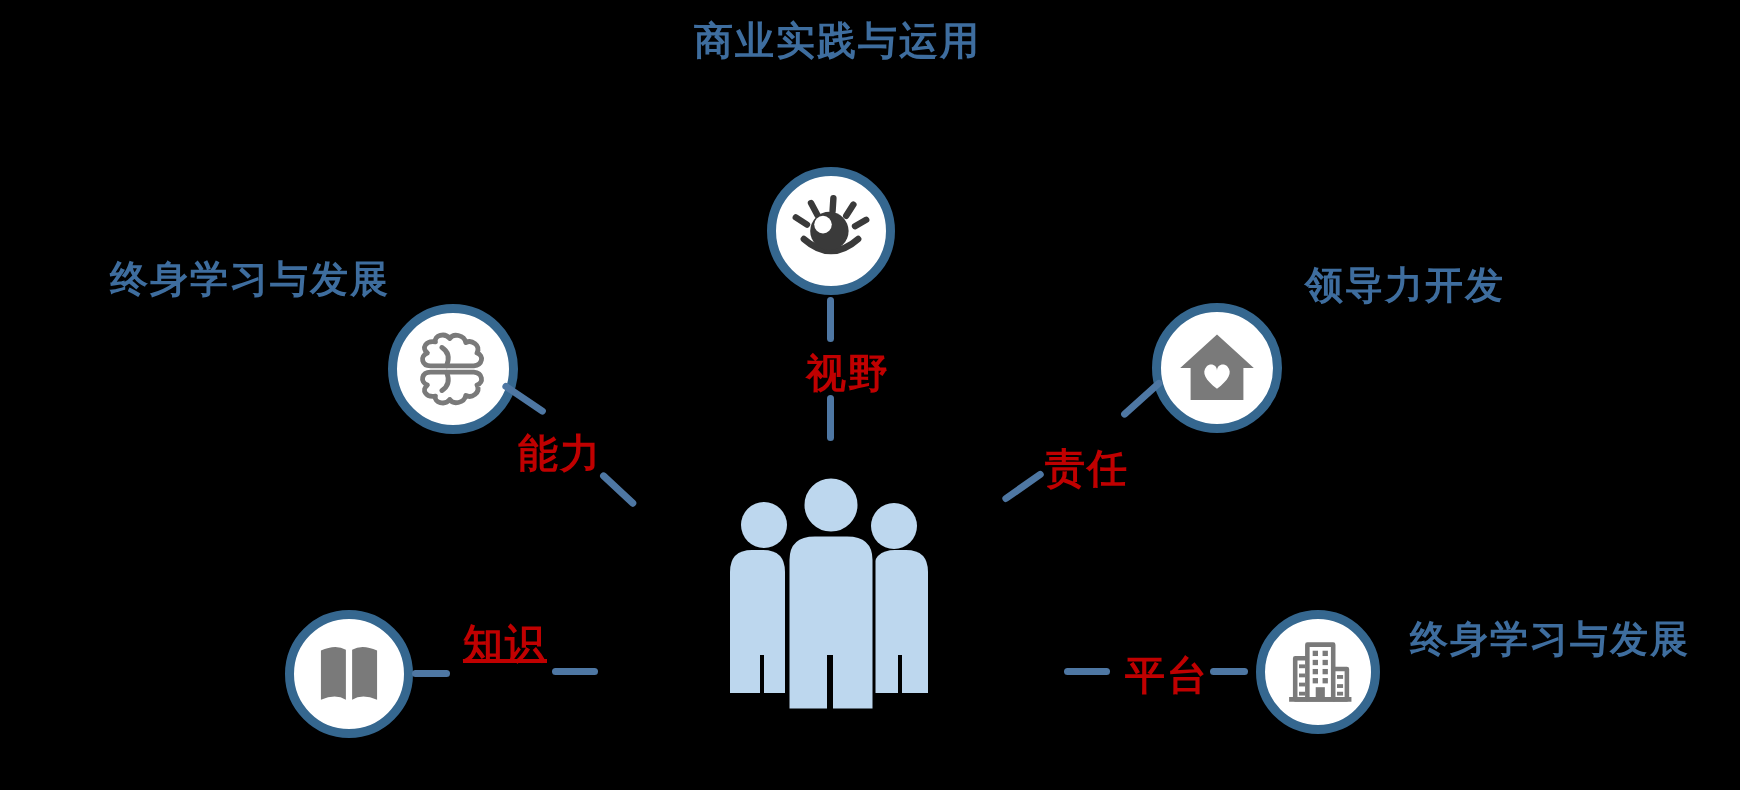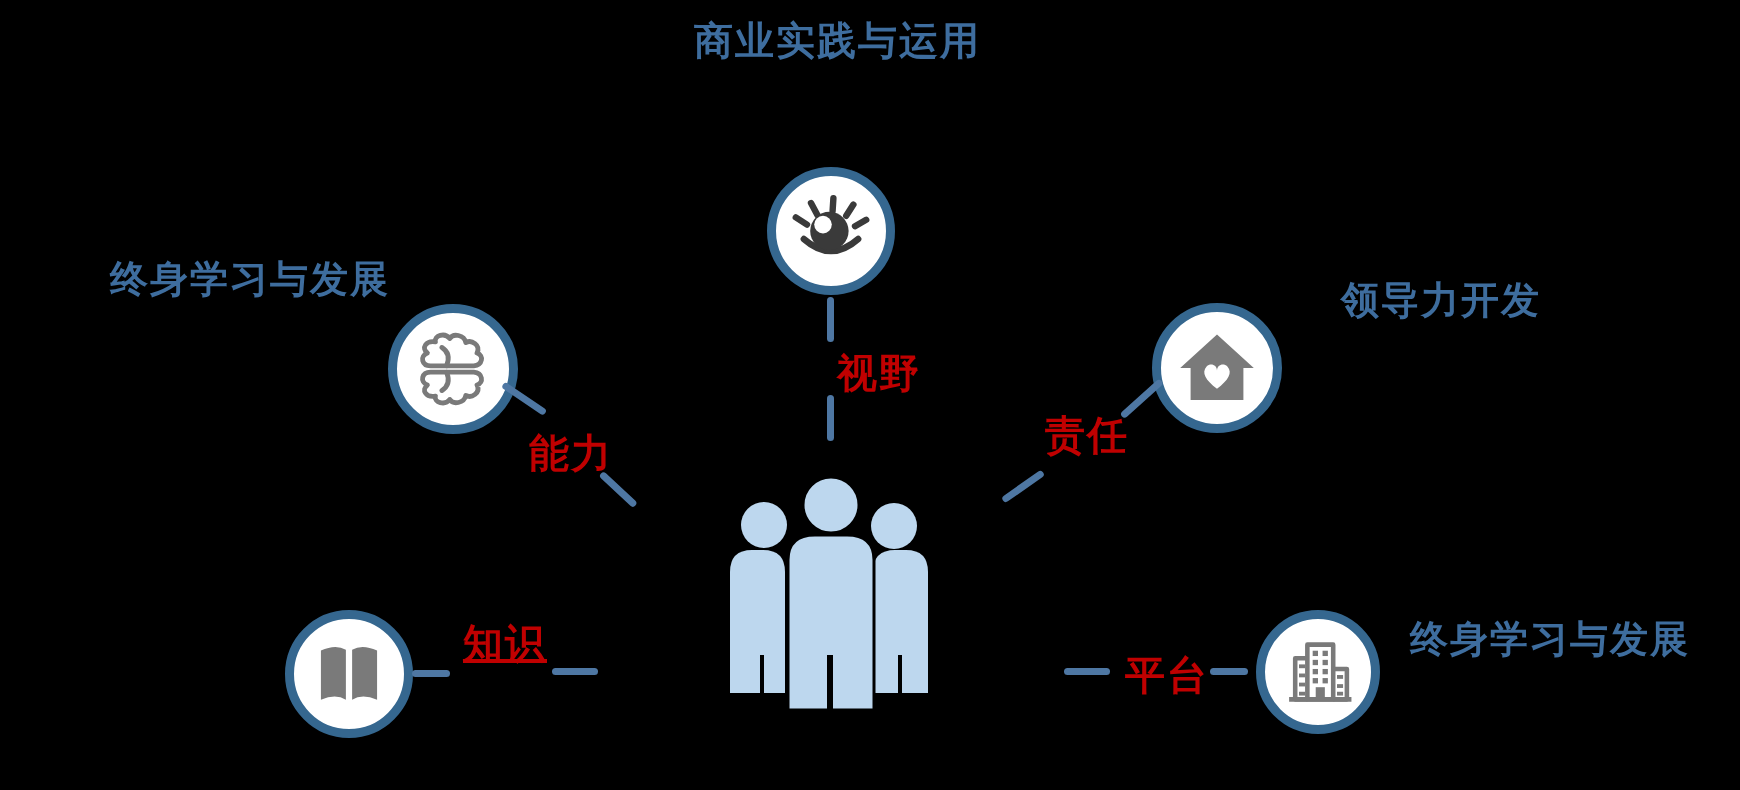--- a/index.html
+++ b/index.html
@@ -51,57 +51,57 @@
         <line x1="33" y1="30" x2="25" y2="15"></line>
         <line x1="52" y1="25" x2="53" y2="9"></line>
         <line x1="69" y1="31" x2="78" y2="17"></line>
         <line x1="80" y1="44" x2="94" y2="36"></line>
       </g>
       <circle cx="48" cy="50" r="24" fill="var(--icon_dark)"></circle>
       <circle cx="40" cy="42" r="11" fill="#FFFFFF"></circle>
     </svg>
   </div>
   <div class="connector v" style="left:827px;top:297px;height:45px;"></div>
-  <div class="red-keyword" style="left:837px;top:346px;font-family:Liberation Mono, monospace;">视野</div>
+  <div class="red-keyword" style="left:806px;top:346px;font-family:Liberation Mono, monospace;">视野</div>
   <div class="connector v" style="left:827px;top:395px;height:46px;"></div>
 
   <div class="blue-label" style="left:110px;top:254px;">终身学习与发展</div>
   <div class="icon-circle" style="left:388px;top:304px;width:130px;height:130px;">
     <svg width="80" height="80" viewBox="0 0 100 100">
       <g stroke="var(--icon_gray)" stroke-width="6" stroke-linejoin="round" stroke-linecap="round" fill="none">
         <path d="M22,46 L76,46 C87,45 89,33 80,30 C85,20 73,13 66,17 C64,7 50,5 46,12 C40,4 26,8 28,16 C16,14 10,24 18,30 C8,34 11,46 22,46 Z"></path>
         <path d="M42,46 C46,36 44,28 36,23"></path>
         <path d="M22,54 L76,54 C87,55 89,67 80,70 C85,80 73,87 66,83 C64,93 50,95 46,88 C40,96 26,92 28,84 C16,86 10,76 18,70 C8,66 11,54 22,54 Z"></path>
         <path d="M42,54 C46,64 44,72 36,77"></path>
       </g>
     </svg>
   </div>
   <div class="connector rot" style="left:503px;top:381px;width:51px;transform:rotate(34deg);"></div>
-  <div class="red-keyword" style="left:529px;top:426px;">能力</div>
+  <div class="red-keyword" style="left:518px;top:426px;">能力</div>
   <div class="connector rot" style="left:601px;top:470px;width:47px;transform:rotate(43deg);"></div>
 
   <div class="icon-circle" style="left:285px;top:610px;width:128px;height:128px;">
     <svg width="78" height="78" viewBox="0 0 100 100">
       <path d="M14,20 Q33,11 46,19 L46,83 Q33,75 14,83 Z" fill="var(--icon_gray)"></path>
       <path d="M86,20 Q67,11 54,19 L54,83 Q67,75 86,83 Z" fill="var(--icon_gray)"></path>
     </svg>
   </div>
   <div class="connector" style="left:412px;top:670px;width:38px;"></div>
   <div class="red-keyword" style="left:463px;top:616px;text-decoration:underline;">知识</div>
   <div class="connector" style="left:552px;top:668px;width:46px;"></div>
 
-  <div class="blue-label" style="left:1305px;top:275px;margin-left:36px;">领导力开发</div>
+  <div class="blue-label" style="left:1305px;top:260px;">领导力开发</div>
   <div class="icon-circle" style="left:1152px;top:303px;width:130px;height:130px;">
     <svg width="80" height="80" viewBox="0 0 100 100">
       <path d="M50,8 L4,50 L17,50 L17,90 L83,90 L83,50 L96,50 Z" fill="var(--icon_gray)"></path>
       <path d="M50,76 C36,65 30,56 37,48 C42,43 50,46 50,53 C50,46 58,43 63,48 C70,56 64,65 50,76 Z" fill="#FFFFFF"></path>
     </svg>
   </div>
   <div class="connector rot" style="left:1003px;top:497px;width:49px;transform:rotate(-35deg);"></div>
-  <div class="red-keyword" style="left:1045px;top:408px;">责任</div>
+  <div class="red-keyword" style="left:1045px;top:441px;">责任</div>
   <div class="connector rot" style="left:1122px;top:413px;width:53px;transform:rotate(-42deg);"></div>
 
   <div class="blue-label" style="left:1410px;top:566px;margin-top:48px;">终身学习与发展</div>
   <div class="connector" style="left:1064px;top:668px;width:46px;"></div>
   <div class="red-keyword" style="left:1125px;top:648px;">平台</div>
   <div class="connector" style="left:1210px;top:668px;width:38px;"></div>
   <div class="icon-circle" style="left:1256px;top:610px;width:124px;height:124px;">
     <svg width="76" height="76" viewBox="0 0 100 100">
       <g stroke="var(--icon_gray)" stroke-width="6" stroke-linejoin="round" fill="none">
         <rect x="36" y="14" width="34" height="72"></rect>

